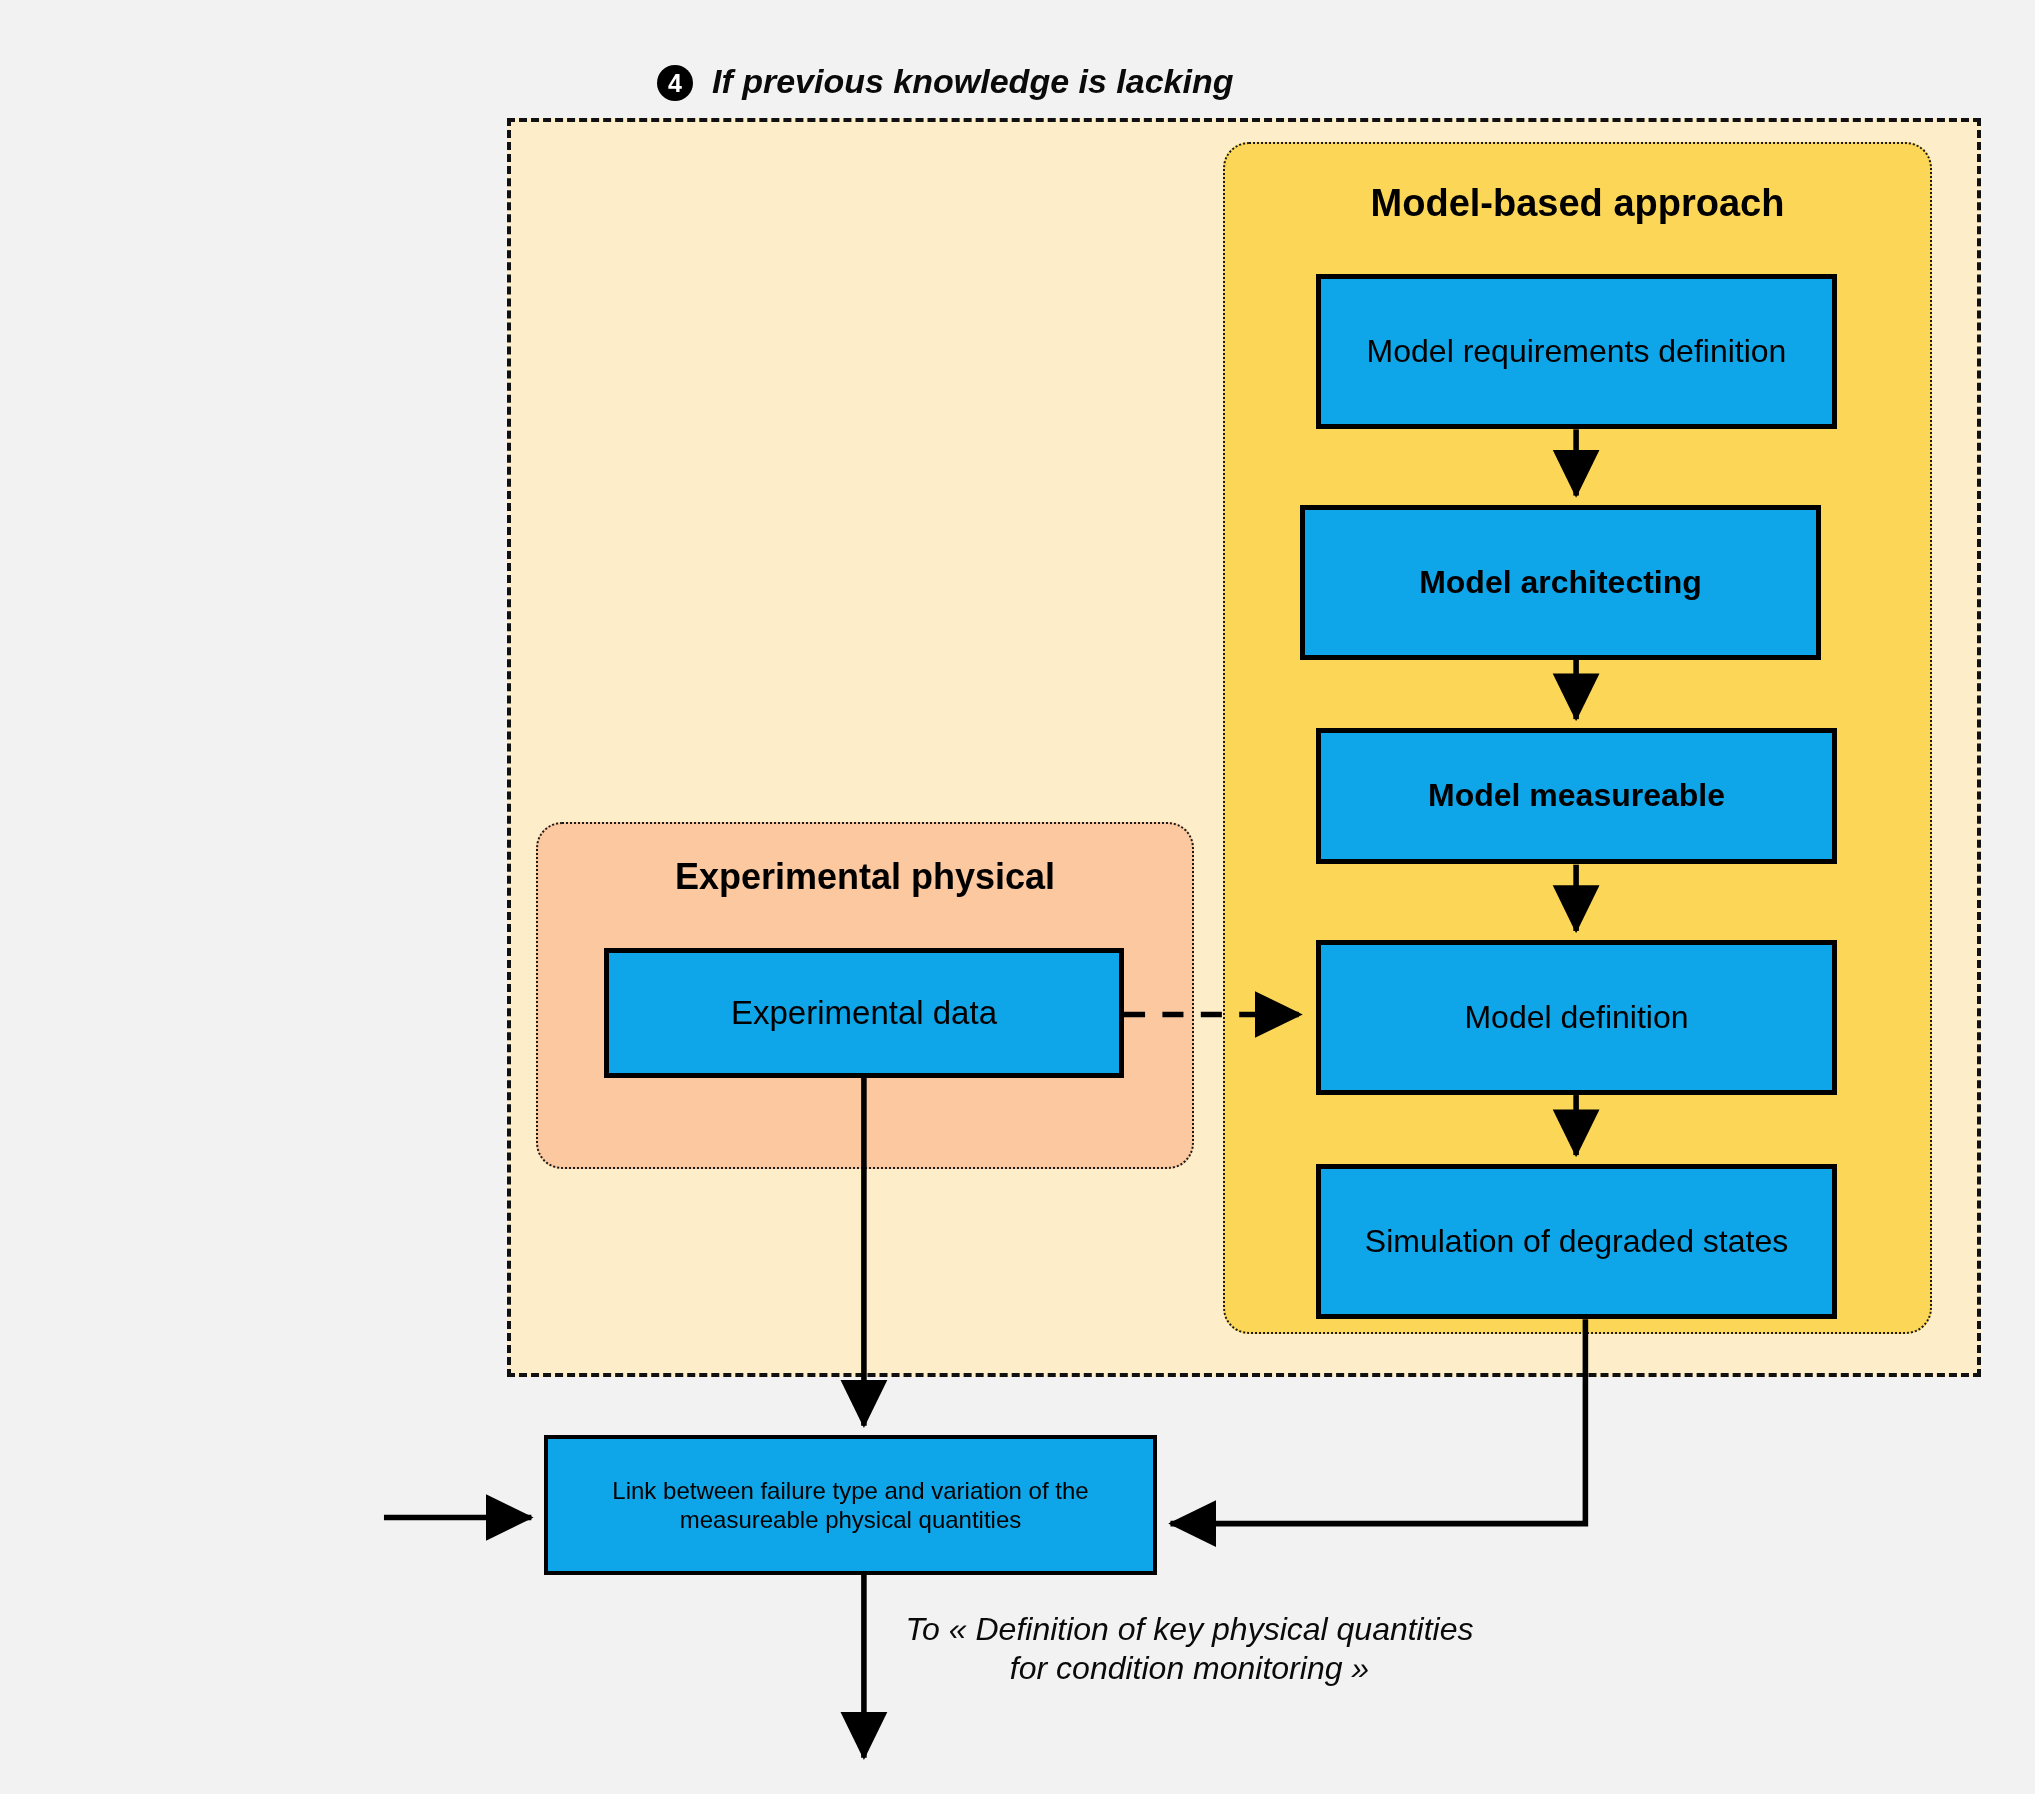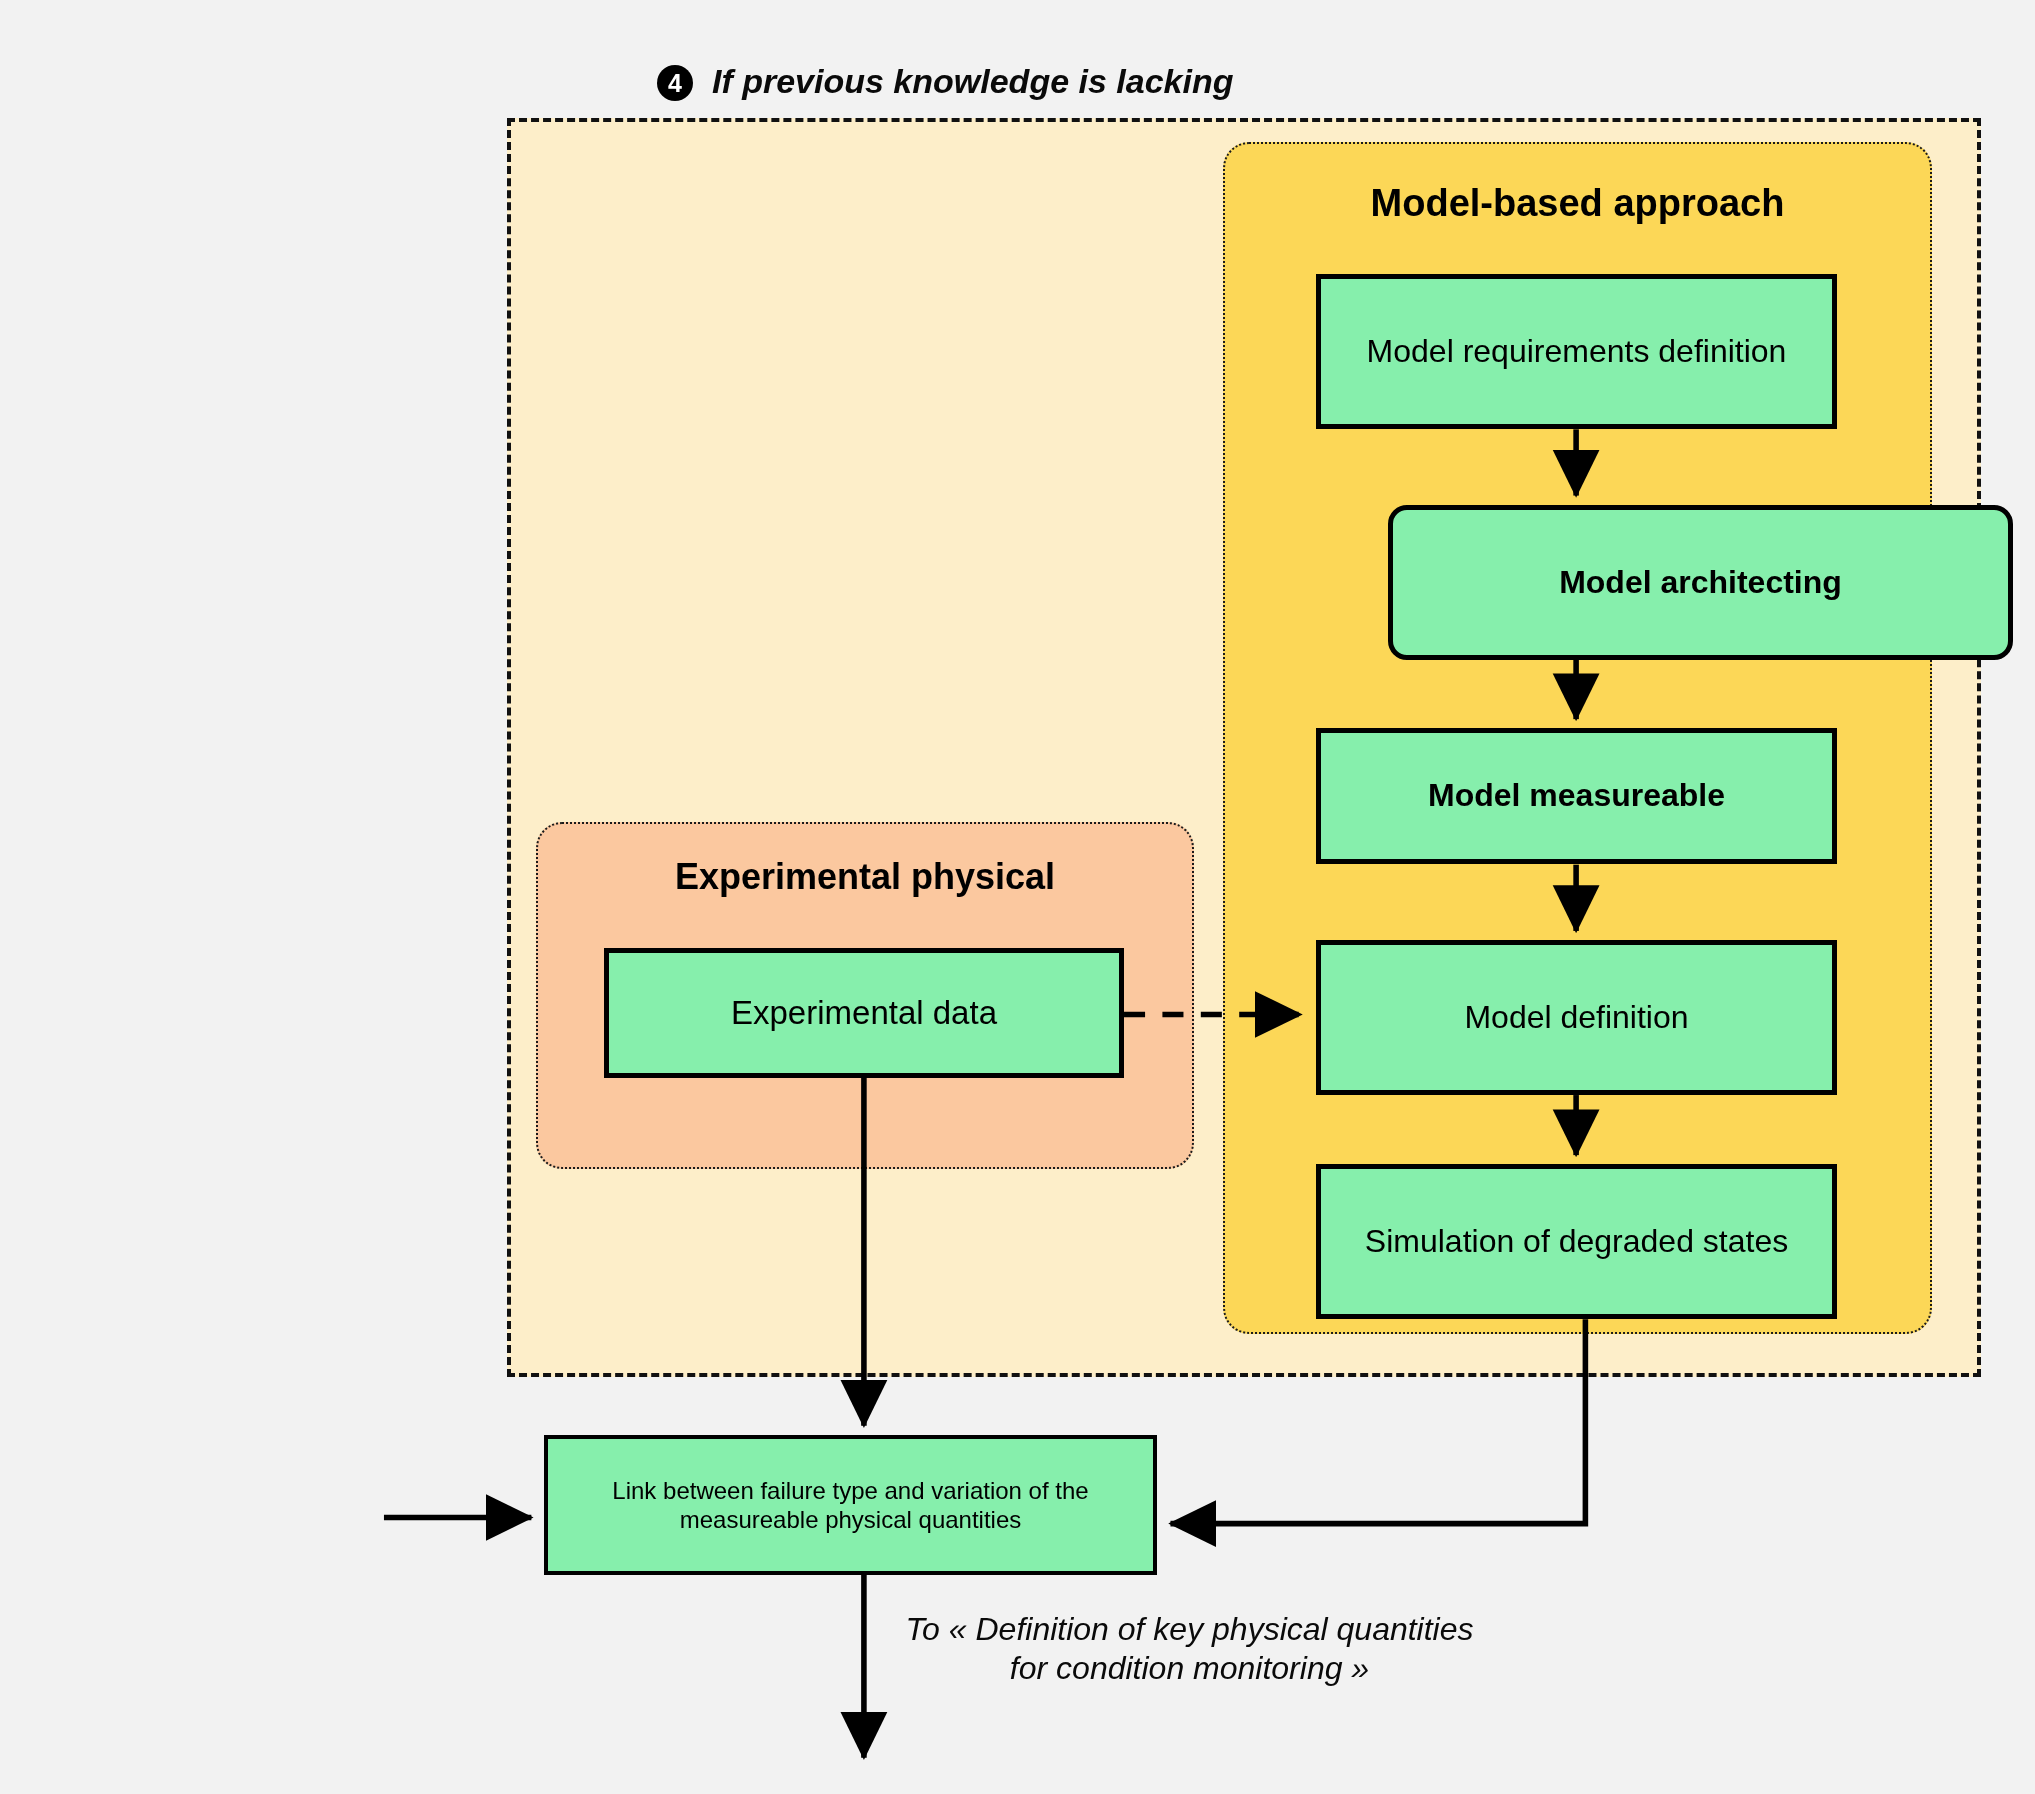--- a/index.html
+++ b/index.html
@@ -95,36 +95,36 @@
     top: 32px;
     width: 100%;
     text-align: center;
     font-size: 36px;
     font-weight: bold;
     color: #000000;
   }
   
   .pbox {
     position: absolute;
-    background: #86efac;
+    background: #0ea5e9;
     border: 5px solid #000000;
     box-sizing: border-box;
     display: flex;
     align-items: center;
     justify-content: center;
     text-align: center;
     color: #000000;
     font-size: 32px;
     line-height: 1.16;
     padding: 3.7px 7.4px;
   }
   .pbox.bold { font-weight: bold; }
 
   #box-requirements { left: 1316px; top: 274px;  width: 521px; height: 155px; }
-  #box-architecting { left: 1388px; top: 505px;  width: 625px; height: 155px; border-radius: 19px; }
+  #box-architecting { left: 1300px; top: 505px;  width: 521px; height: 155px; }
   #box-development  { left: 1316px; top: 728px; width: 521px; height: 136px; }
   #box-validation   { left: 1316px; top: 940px; width: 521px; height: 155px; }
   #box-simulation   { left: 1316px; top: 1164px; width: 521px; height: 155px; }
   #box-expdata      { left: 604px;  top: 948px; width: 520px; height: 130px;
                       font-size: 33px; }
   #box-link {
     left: 544px; top: 1435px; width: 613px; height: 140px;
     font-size: 24px; line-height: 1.22; border-width: 4.3px;
   }
   

